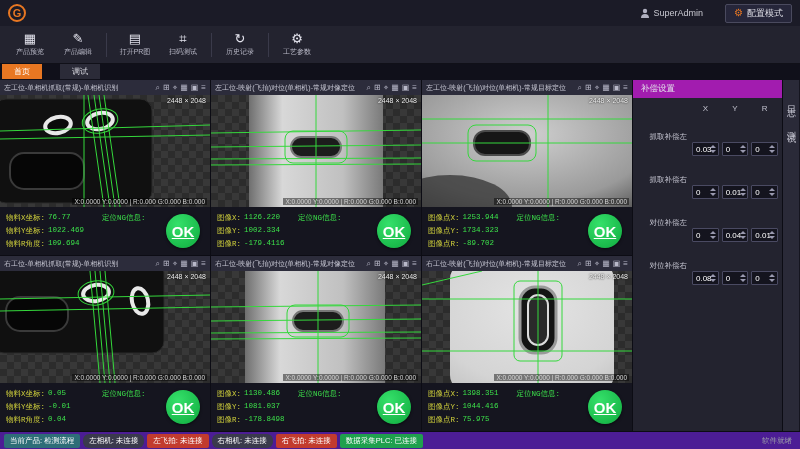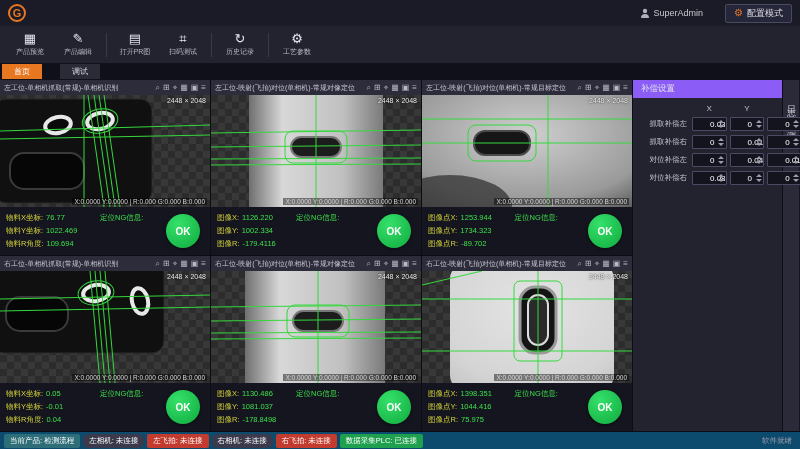--- a/index.html
+++ b/index.html
@@ -38,44 +38,44 @@
   .panel { display:flex; flex-direction:column; background:#1a1a24; min-height:0; }
   .panel-header { height:15px; flex:none; background:#2c2c3b; display:flex; align-items:center; padding:0 4px; gap:4px; }
   .panel-title { font-size:7px; color:#c6c6d2; white-space:nowrap; overflow:hidden; text-overflow:ellipsis; flex:1; }
   .panel-icons { display:flex; gap:3px; flex:none; }
   .picon { font-size:8px; line-height:10px; color:#b8b8c8; }
   .viewport { position:relative; height:112px; flex:none; overflow:hidden; background:#262626; }
   .camimg { display:block; width:100%; height:100%; }
   .res { position:absolute; top:2px; right:4px; font-size:7px; color:#ececec; text-shadow:0 0 2px #000; }
   .coords { position:absolute; bottom:2px; right:3px; font-size:6.5px; color:#d6d6d6; background:rgba(0,0,0,.45); padding:0 2px; white-space:nowrap; }
   .info { flex:1; display:flex; align-items:center; background:#15151f; padding:3px 4px 3px 6px; }
-  .rows { flex:1; display:flex; flex-direction:column; gap:3px; min-width:0; }
+  .rows { flex:1; display:flex; flex-direction:column; gap:3px; min-width:0;font-family:Liberation Mono, monospace; }
   .irow { font-size:7.5px; display:flex; white-space:nowrap; }
   .lbl { color:#d2d23c; }
   .val { color:#3ce04a; margin-left:3px; min-width:42px; }
   .ng  { color:#3ce04a; margin-left:12px; }
   .ok-btn { width:34px; height:34px; flex:none; border-radius:50%; margin-right:6px;
             background:radial-gradient(circle at 35% 30%, #35e06a, #0fab3e); color:#fff;
-            font-weight:bold; font-size:10px; display:flex; align-items:center; justify-content:center;
-            box-shadow:0 1px 3px rgba(0,0,0,.6); }
+            font-weight:bold; font-size:15px; display:flex; align-items:center; justify-content:center;
+            box-shadow:0 1px 3px rgba(0,0,0,.6);text-decoration:underline; }
   
   .sidebar { width:150px; flex:none; background:#23232f; border-left:1px solid #0c0c14; display:flex; flex-direction:column; }
-  .sidebar-header { height:18px; flex:none; background:#8b5cf6; font-size:8.5px; color:#e2e2ea; display:flex; align-items:center; padding:0 8px; }
+  .sidebar-header { height:18px; flex:none; background:#a21caf; font-size:8.5px; color:#e2e2ea; display:flex; align-items:center; padding:0 8px; }
   .comp-table { display:grid; grid-template-columns:52px 1fr 1fr 1fr; gap:4px 3px; align-items:center; padding:6px 4px; }
   .col-h { font-size:8px; color:#c0c0cc; text-align:center; }
   .row-lbl { font-size:7.5px; color:#c8c8d4; text-align:right; padding-right:2px; white-space:nowrap; }
-  .spin { height:14px; background:#14141e; border:1px solid #4a4a62; display:flex; align-items:center; position:relative; font-size:8px; color:#fff; padding-left:17px; border-radius:1px; }
+  .spin { height:14px; background:#14141e; border:1px solid #4a4a62; display:flex; align-items:center; position:relative; font-size:8px; color:#fff; padding-left:3px; border-radius:1px;margin-top:25px; }
   .spin-arrows { position:absolute; right:1px; top:1px; bottom:1px; width:7px; display:flex; flex-direction:column; align-items:center; justify-content:space-between; padding:1px 0; }
   .arr-up   { width:0; height:0; border-left:3px solid transparent; border-right:3px solid transparent; border-bottom:3px solid #9a9ab0; }
   .arr-down { width:0; height:0; border-left:3px solid transparent; border-right:3px solid transparent; border-top:3px solid #9a9ab0; }
   
   .vtabs { width:17px; flex:none; background:#2a2a38; border-left:1px solid #0c0c14; display:flex; flex-direction:column; align-items:center; padding-top:14px; gap:12px; }
   .vtab { writing-mode:vertical-rl; font-size:9px; color:#c8c8d4; letter-spacing:3px; padding:4px 0; }
   
-  .statusbar { height:18px; flex:none; background:#0c4a6e; border-top:1px solid #0c0c14; display:flex; align-items:center; gap:3px; padding:0 4px; }
+  .statusbar { height:18px; flex:none; background:#4c1d95; border-top:1px solid #0c0c14; display:flex; align-items:center; gap:3px; padding:0 4px; }
   .badge { font-size:7.5px; color:#fff; padding:2px 6px; border-radius:2px; background:#3a3a4c; white-space:nowrap; }
   .badge[data-state="error"]   { background:#c23b2e; }
   .badge[data-state="ok"]      { background:#1fa04e; }
   .badge[data-state="info"]    { background:#2e6e78; }
   .badge[data-state="neutral"] { background:#3a3a4c;border-radius:6px; }
   .status-right { margin-left:auto; font-size:7.5px; color:#9a9aa8; padding-right:4px; }
 </style>
 </head>
 <body>
 

